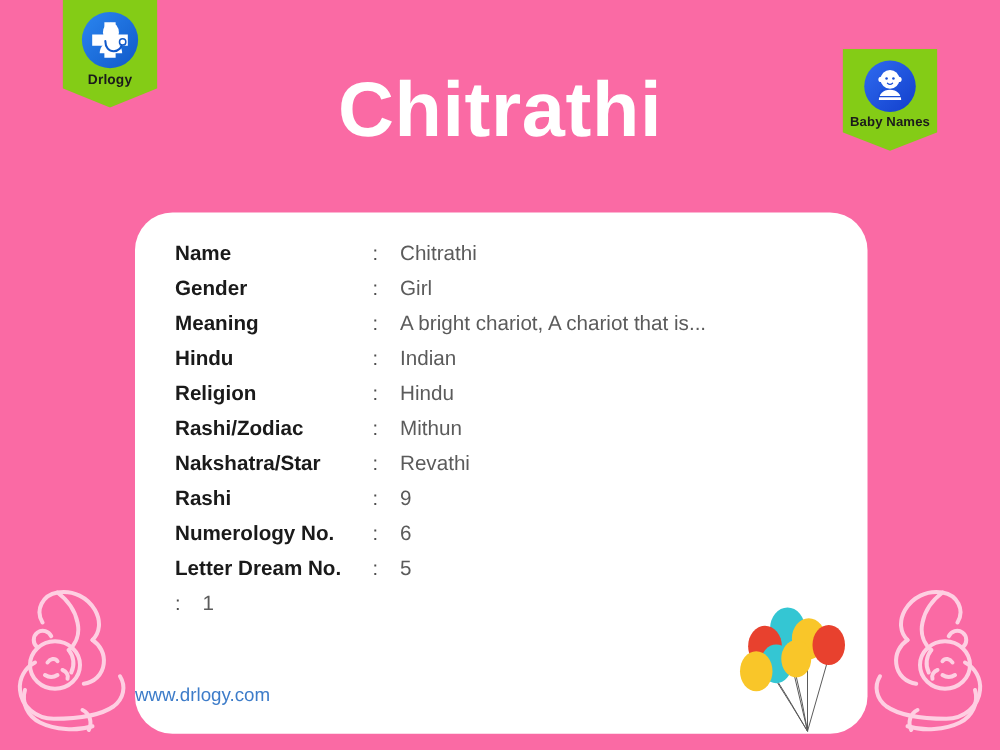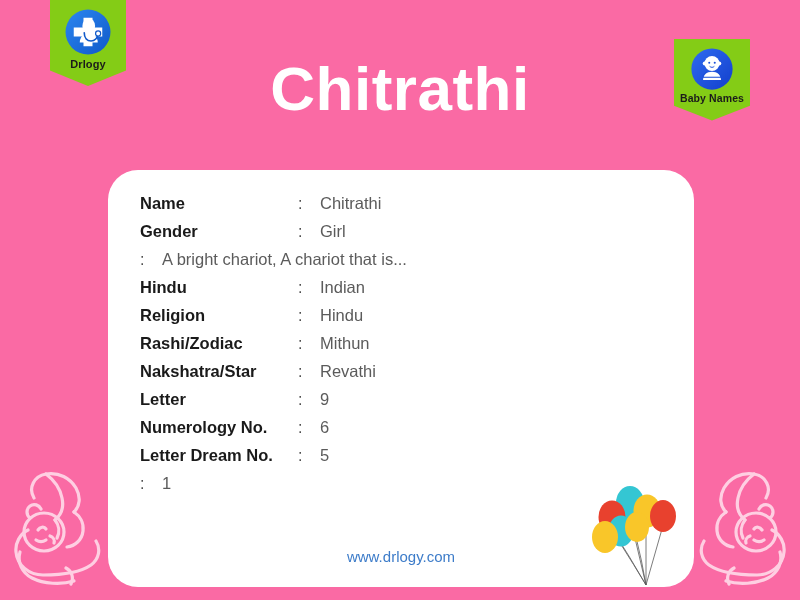--- a/index.html
+++ b/index.html
@@ -66,21 +66,20 @@
   .info-value {
     font-size:16.5px; color:#5b5b5b; white-space:nowrap;
   }
 
   
   .balloons { position:absolute; right:8px; bottom:-2px; width:96px; height:108px; }
 
   
   .site-url {
     position:absolute; left:0; right:0; bottom:22px;
-    text-align:center;
     font-size:15px; color:#3d7cc9;
   }
 </style>
 </head>
 <body style="background: rgb(250, 106, 164);">
 
 <div class="badge left">
   <svg class="badge-icon" viewBox="0 0 64 64">
     <defs>
       <linearGradient id="gdoc" x1="0" y1="0" x2="1" y2="1">
@@ -132,20 +131,21 @@
       <span class="info-value">Chitrathi</span>
     </div>
 
     <div class="info-row">
       <span class="info-label">Gender</span>
       <span class="info-colon">:</span>
       <span class="info-value">Girl</span>
     </div>
 
     <div class="info-row">
+      <span class="info-label">Meaning</span>
       <span class="info-colon">:</span>
       <span class="info-value">A bright chariot, A chariot that is...</span>
     </div>
 
     <div class="info-row">
       <span class="info-label">Hindu</span>
       <span class="info-colon">:</span>
       <span class="info-value">Indian</span>
     </div>
 
@@ -161,21 +161,21 @@
       <span class="info-value">Mithun</span>
     </div>
 
     <div class="info-row">
       <span class="info-label">Nakshatra/Star</span>
       <span class="info-colon">:</span>
       <span class="info-value">Revathi</span>
     </div>
 
     <div class="info-row">
-      <span class="info-label">Letter</span>
+      <span class="info-label">Rashi</span>
       <span class="info-colon">:</span>
       <span class="info-value">9</span>
     </div>
 
     <div class="info-row">
       <span class="info-label">Numerology No.</span>
       <span class="info-colon">:</span>
       <span class="info-value">6</span>
     </div>
 

